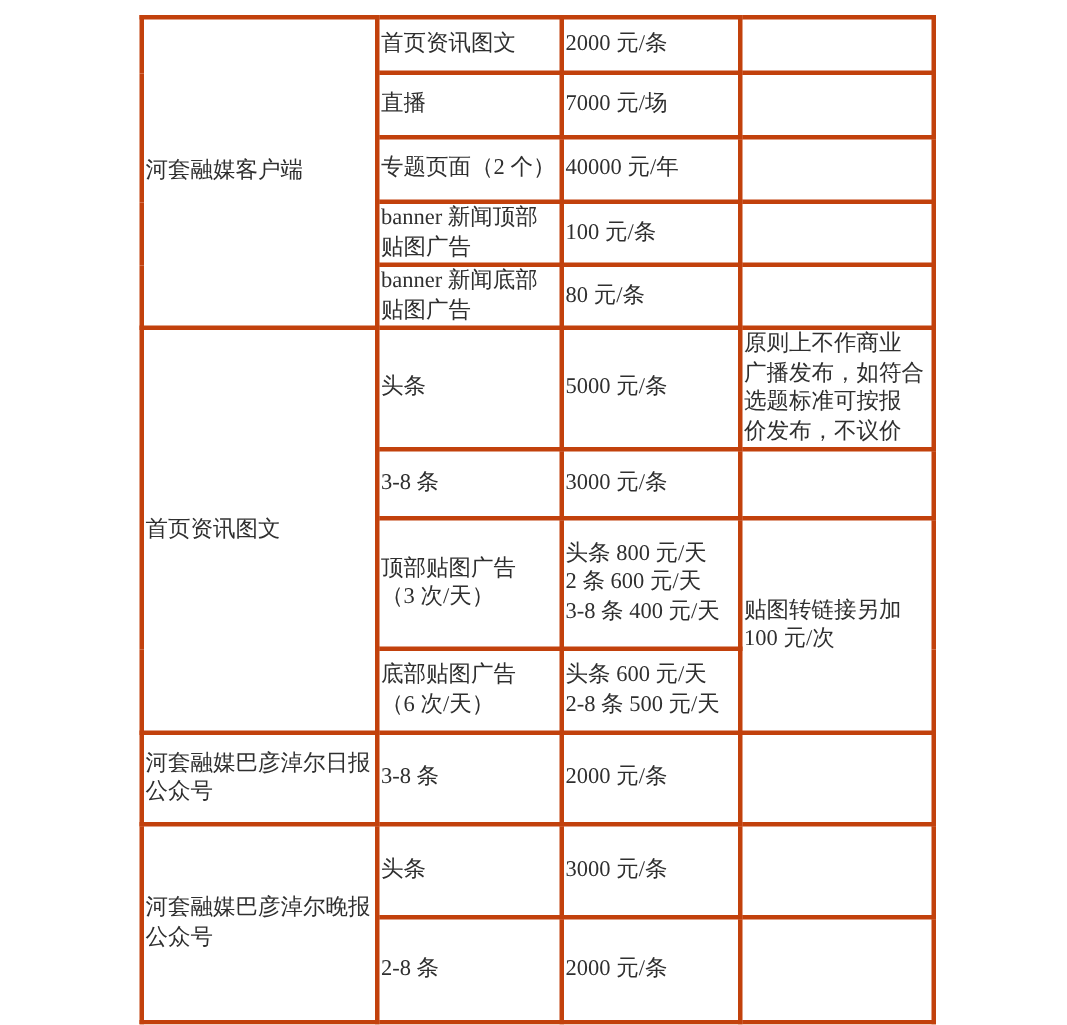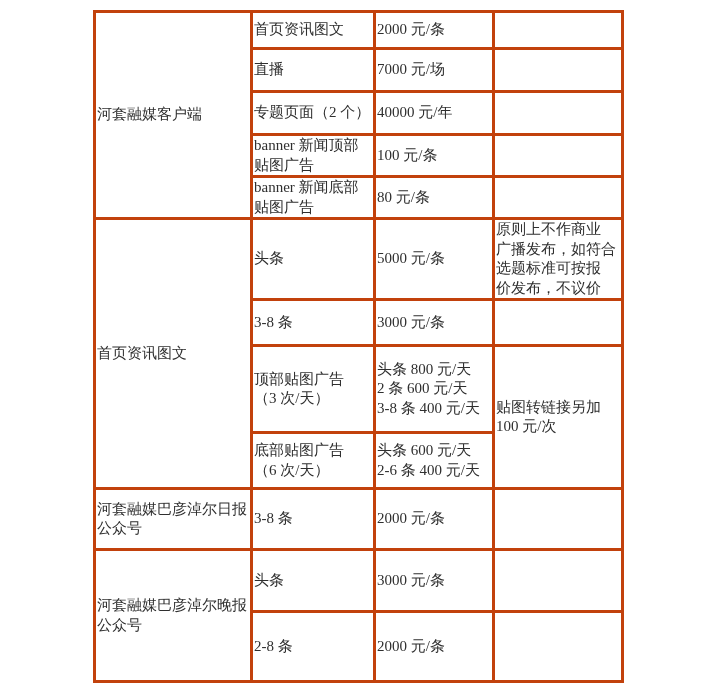--- a/index.html
+++ b/index.html
@@ -115,21 +115,21 @@
         <td>头条 800 元/天
 2 条 600 元/天
 3-8 条 400 元/天</td>
         <td rowspan="2" class="sec-bottom">贴图转链接另加
 100 元/次</td>
       </tr>
       <tr class="r9">
         <td class="sec-bottom">底部贴图广告
 （6 次/天）</td>
         <td class="sec-bottom">头条 600 元/天
-2-6 条 400 元/天</td>
+2-8 条 500 元/天</td>
       </tr>
 
       <tr class="r10">
         <td class="sec-bottom">河套融媒巴彦淖尔日报
 公众号</td>
         <td class="sec-bottom">3-8 条</td>
         <td class="sec-bottom">2000 元/条</td>
         <td class="sec-bottom"></td>
       </tr>
 

